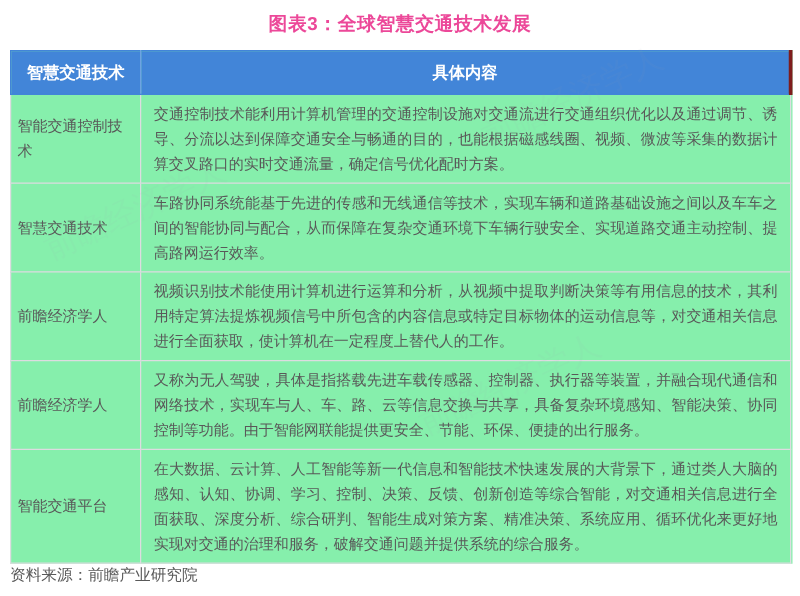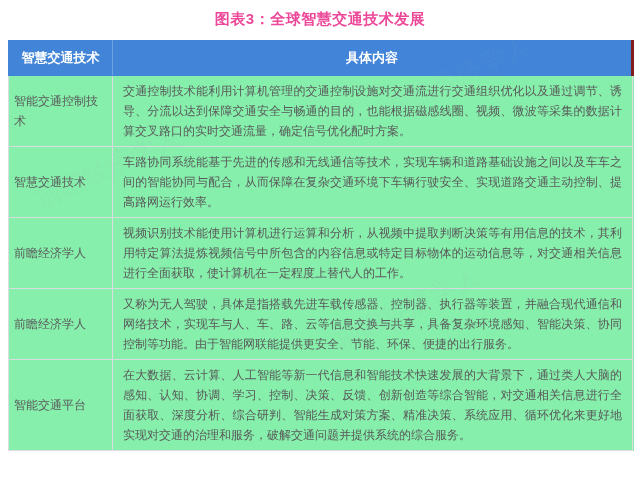--- a/index.html
+++ b/index.html
@@ -121,15 +121,16 @@
         <td class="tech-desc">又称为无人驾驶，具体是指搭载先进车载传感器、控制器、执行器等装置，并融合现代通信和网络技术，实现车与人、车、路、云等信息交换与共享，具备复杂环境感知、智能决策、协同控制等功能。由于智能网联能提供更安全、节能、环保、便捷的出行服务。</td>
       </tr>
       <tr>
         <td class="tech-name">智能交通平台</td>
         <td class="tech-desc">在大数据、云计算、人工智能等新一代信息和智能技术快速发展的大背景下，通过类人大脑的感知、认知、协调、学习、控制、决策、反馈、创新创造等综合智能，对交通相关信息进行全面获取、深度分析、综合研判、智能生成对策方案、精准决策、系统应用、循环优化来更好地实现对交通的治理和服务，破解交通问题并提供系统的综合服务。</td>
       </tr>
     </tbody>
   </table>
 
   <div class="figure-footer">
+    <span>资料来源：前瞻产业研究院</span>
   </div>
 
 </div>
 
 </body></html>

